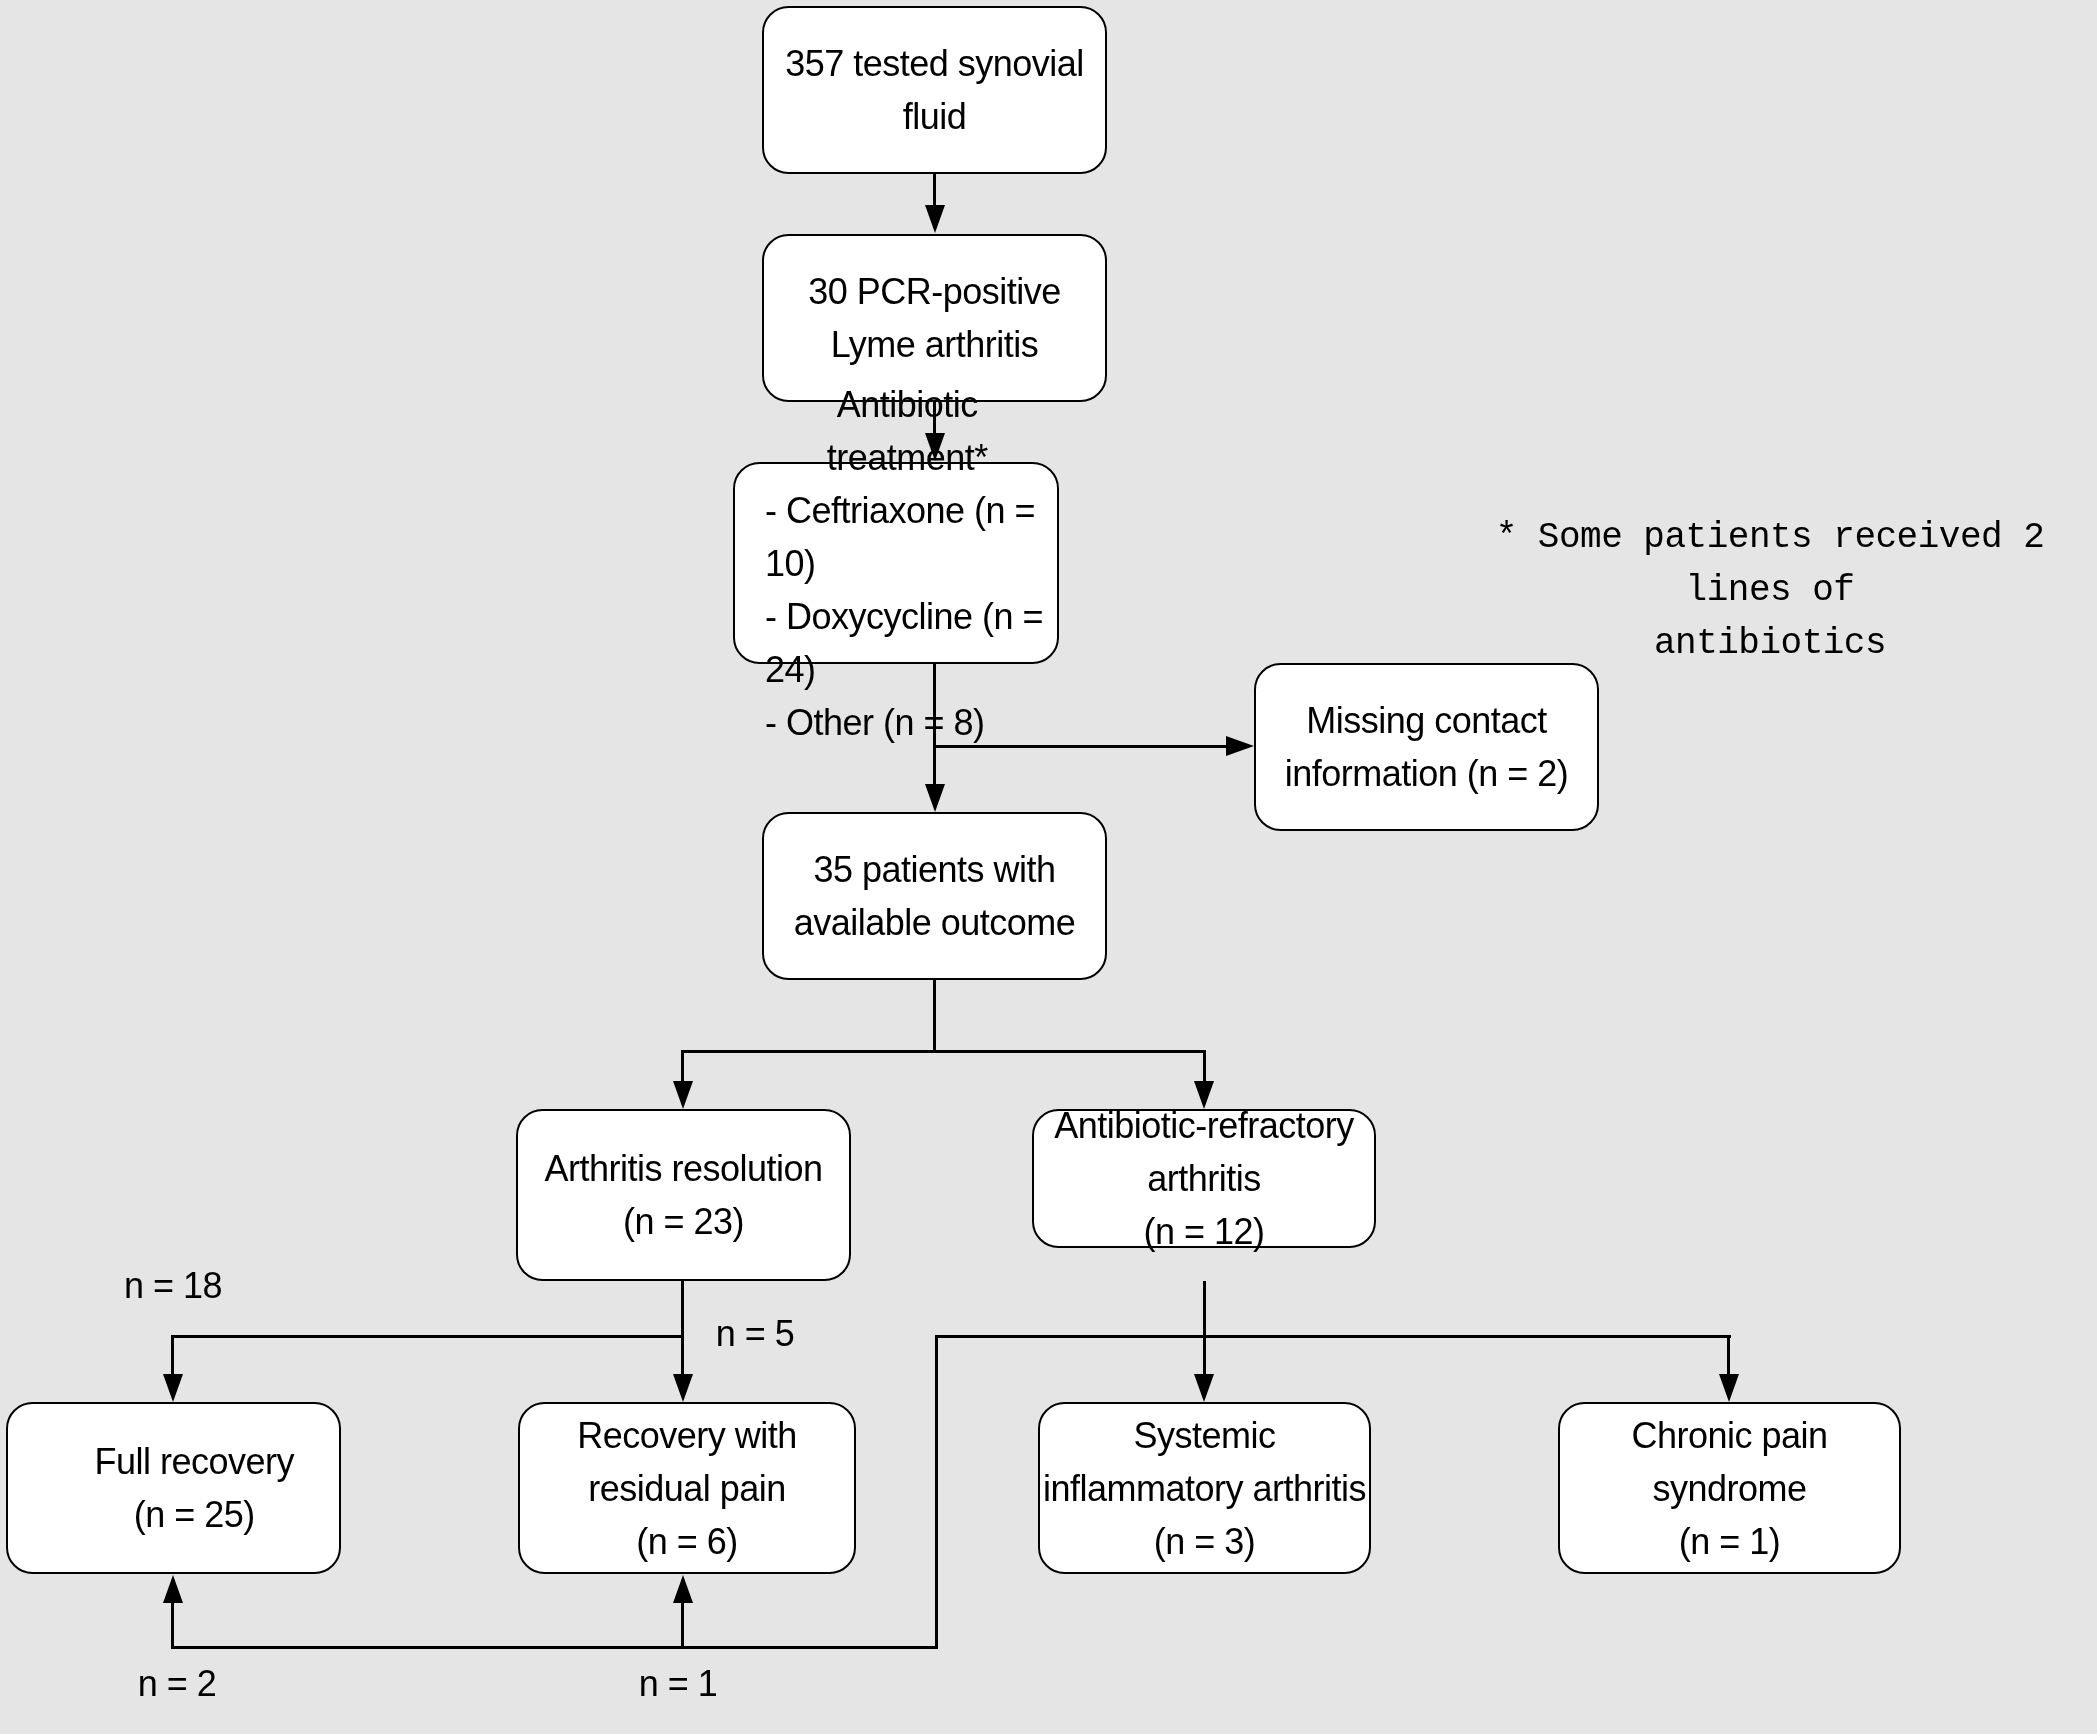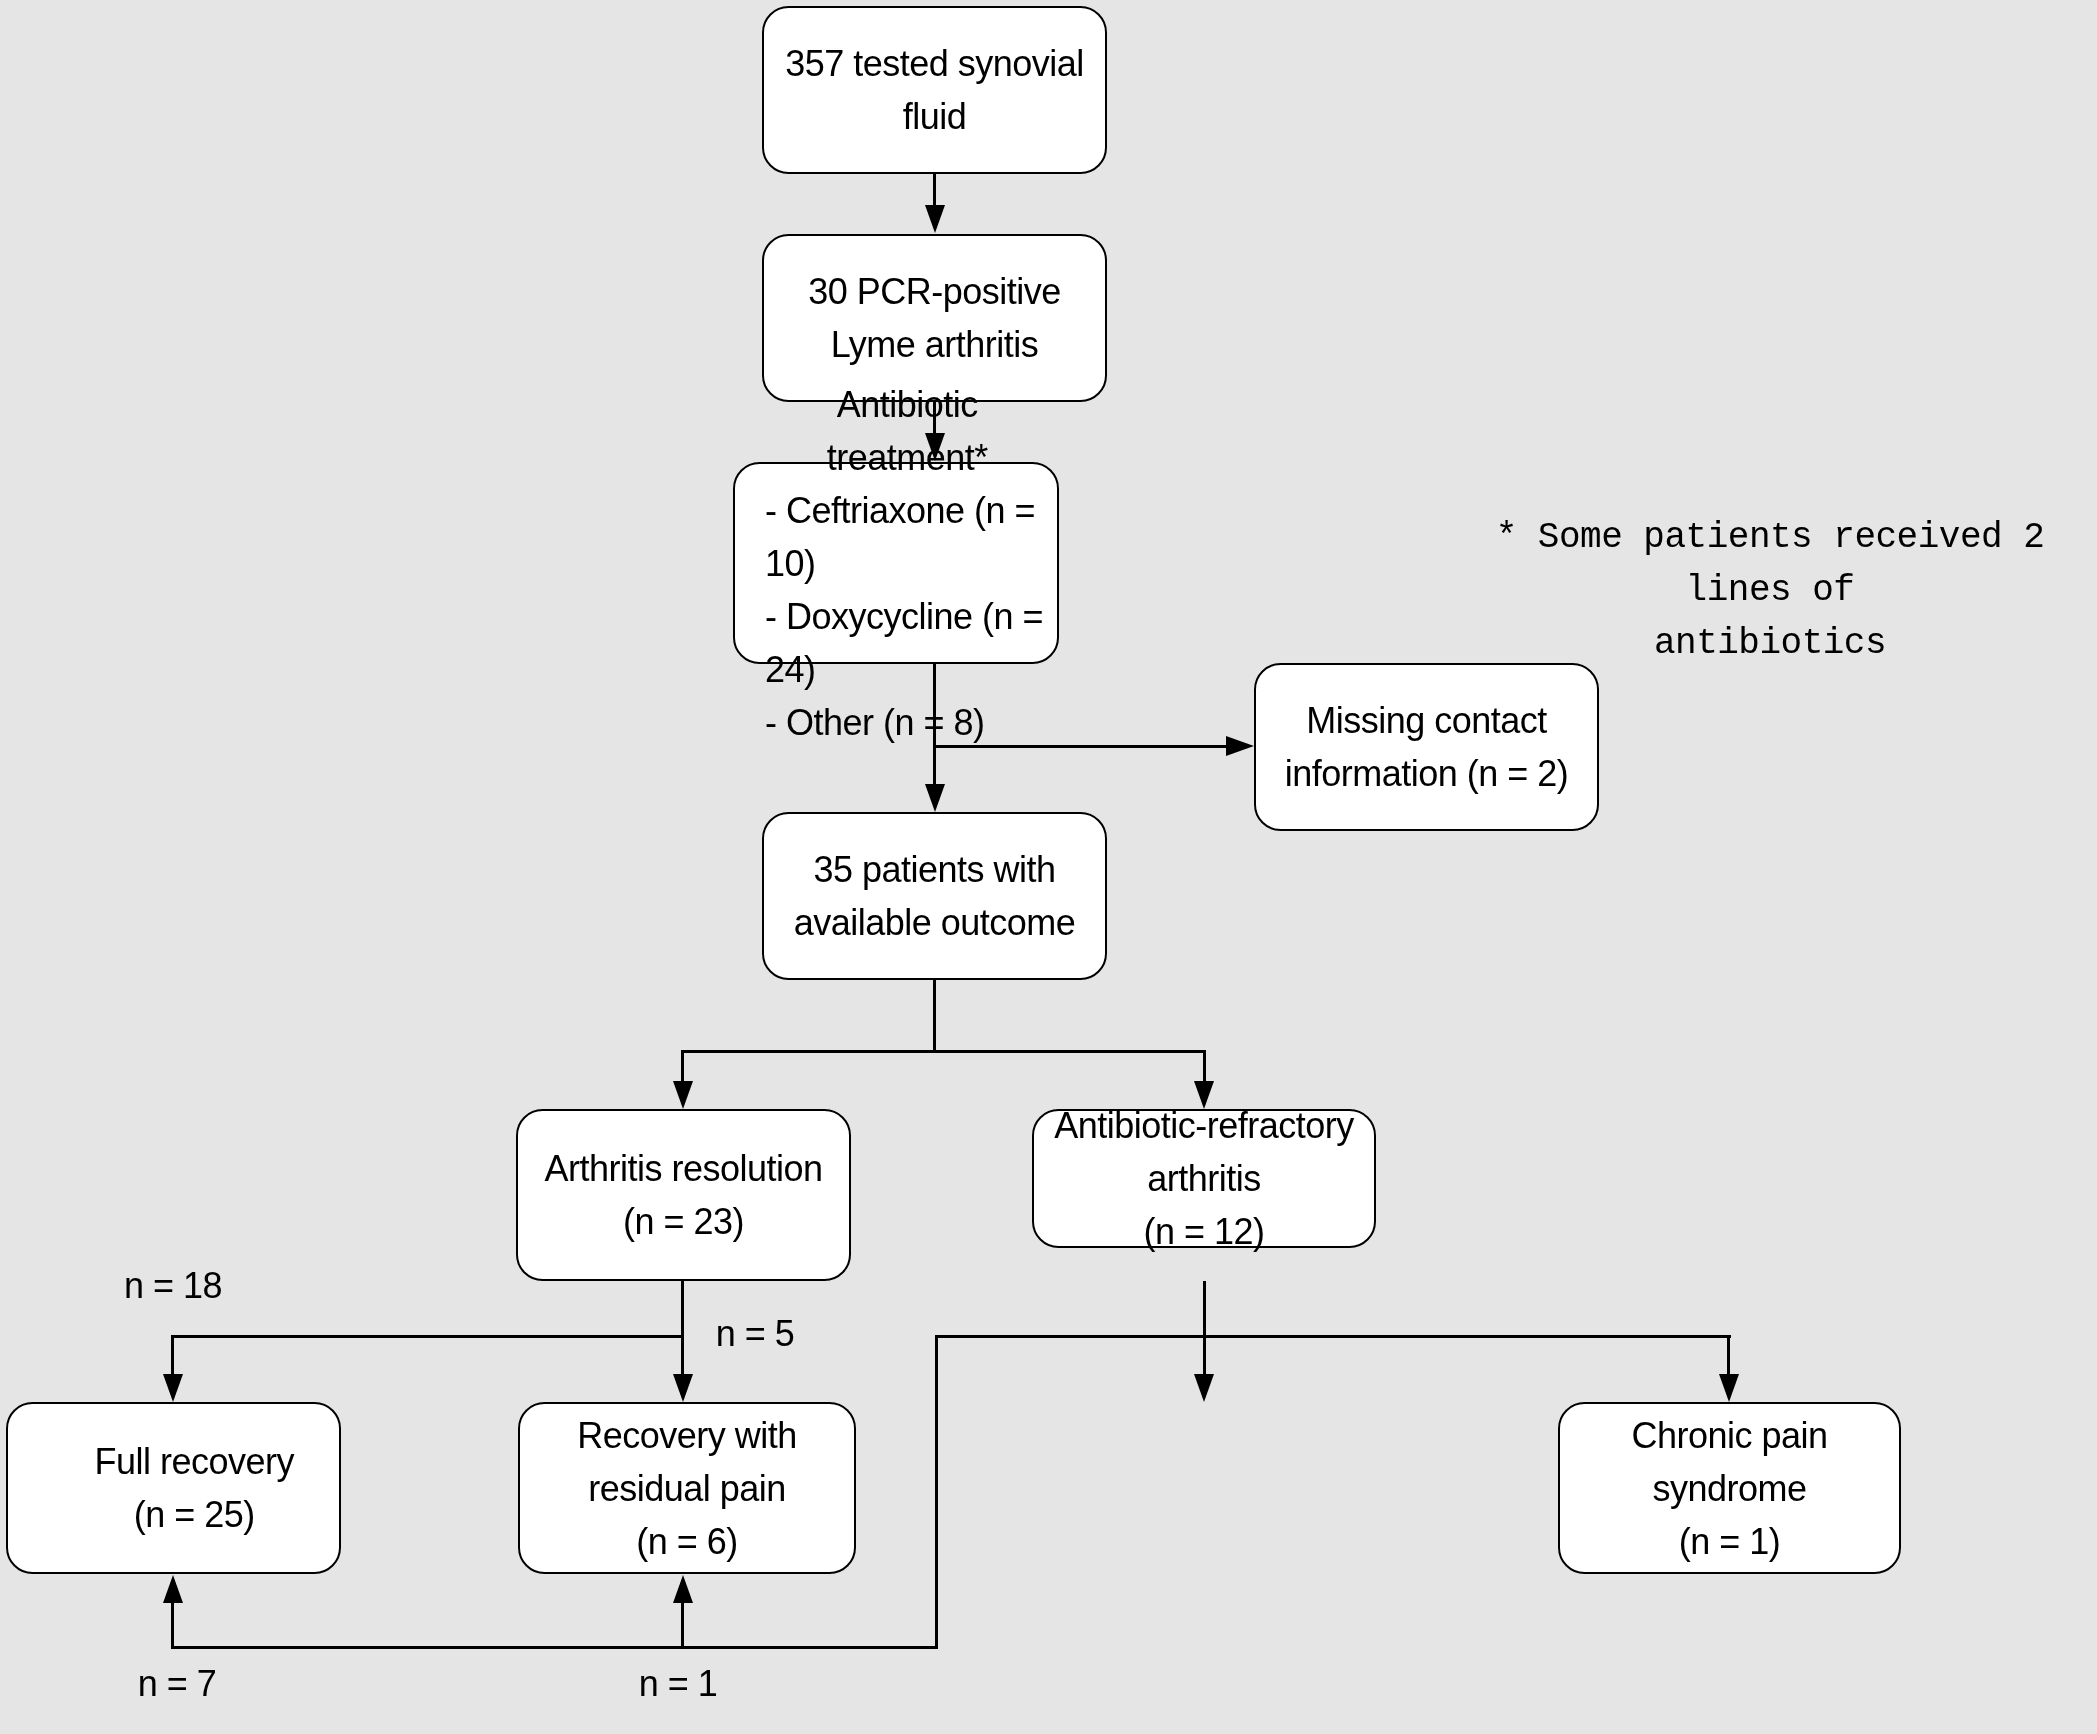--- a/index.html
+++ b/index.html
@@ -104,20 +104,25 @@
     <div class="txt">Full recovery
 (n = 25)</div>
   </div>
 
   <div class="node" style="left:518px; top:1402px; width:338px; height:172px;">
     <div class="txt">Recovery with
 residual pain
 (n = 6)</div>
   </div>
 
+  <div class="node" style="left:1038px; top:1402px; width:333px; height:172px;">
+    <div class="txt">Systemic
+inflammatory arthritis
+(n = 3)</div>
+  </div>
 
   <div class="node" style="left:1558px; top:1402px; width:343px; height:172px;">
     <div class="txt">Chronic pain
 syndrome
 (n = 1)</div>
   </div>
 
   <div class="vl" style="left:933px; top:174px; height:43px;"></div>
   <div class="arr arr-down" style="left:925px; top:205px;"></div>
 
@@ -153,20 +158,20 @@
 
   <div class="vl" style="left:935px; top:1335px; height:313px;"></div>
   <div class="hl" style="left:171px; top:1646px; width:767px;"></div>
   <div class="vl" style="left:171px; top:1601px; height:47px;"></div>
   <div class="arr arr-up" style="left:163px; top:1575px;"></div>
   <div class="vl" style="left:681px; top:1601px; height:47px;"></div>
   <div class="arr arr-up" style="left:673px; top:1575px;"></div>
 
   <div class="lbl" style="left:90px; top:1262px; width:166px;">n = 18</div>
   <div class="lbl" style="left:691px; top:1310px; width:128px;">n = 5</div>
-  <div class="lbl" style="left:94px; top:1660px; width:166px;">n = 7</div>
+  <div class="lbl" style="left:94px; top:1660px; width:166px;">n = 2</div>
   <div class="lbl" style="left:595px; top:1660px; width:166px;">n = 1</div>
 
   <div class="footnote" style="left:1472px; top:511px; width:596px;">* Some patients received 2 lines of
 antibiotics</div>
 
 </div>
 
 
 </body></html>

